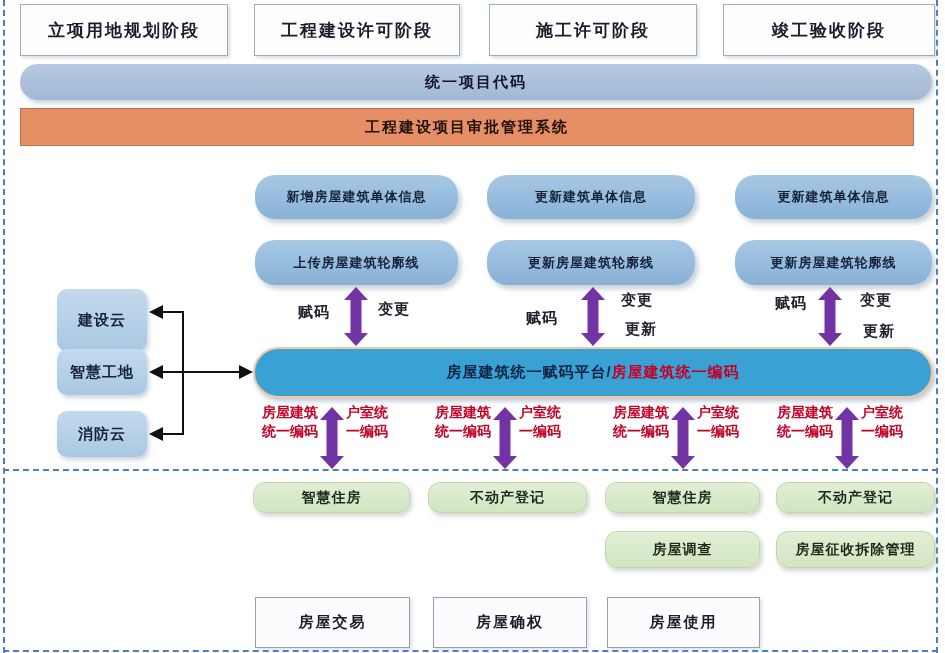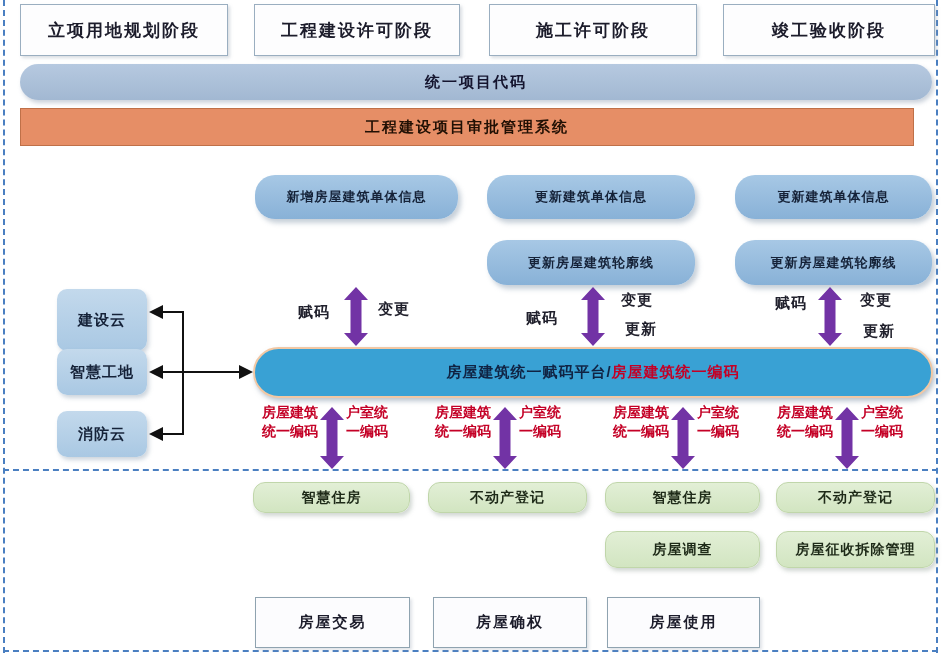--- a/index.html
+++ b/index.html
@@ -82,20 +82,23 @@
   <div class="abs mid-box" style="left:255px;top:175px;width:203px;height:44px;">
       <span>新增房屋建筑单体信息</span>
     </div>
   <div class="abs mid-box" style="left:487px;top:175px;width:208px;height:44px;">
       <span>更新建筑单体信息</span>
     </div>
   <div class="abs mid-box" style="left:735px;top:175px;width:197px;height:44px;">
       <span>更新建筑单体信息</span>
     </div>
 
+  <div class="abs mid-box" style="left:255px;top:240px;width:203px;height:45px;">
+      <span>上传房屋建筑轮廓线</span>
+    </div>
   <div class="abs mid-box" style="left:487px;top:240px;width:208px;height:45px;">
       <span>更新房屋建筑轮廓线</span>
     </div>
   <div class="abs mid-box" style="left:735px;top:240px;width:197px;height:45px;">
       <span>更新房屋建筑轮廓线</span>
     </div>
 
   <div class="abs src-box" style="left:57px;top:289px;width:90px;height:62px;">
       <span>建设云</span>
     </div>

